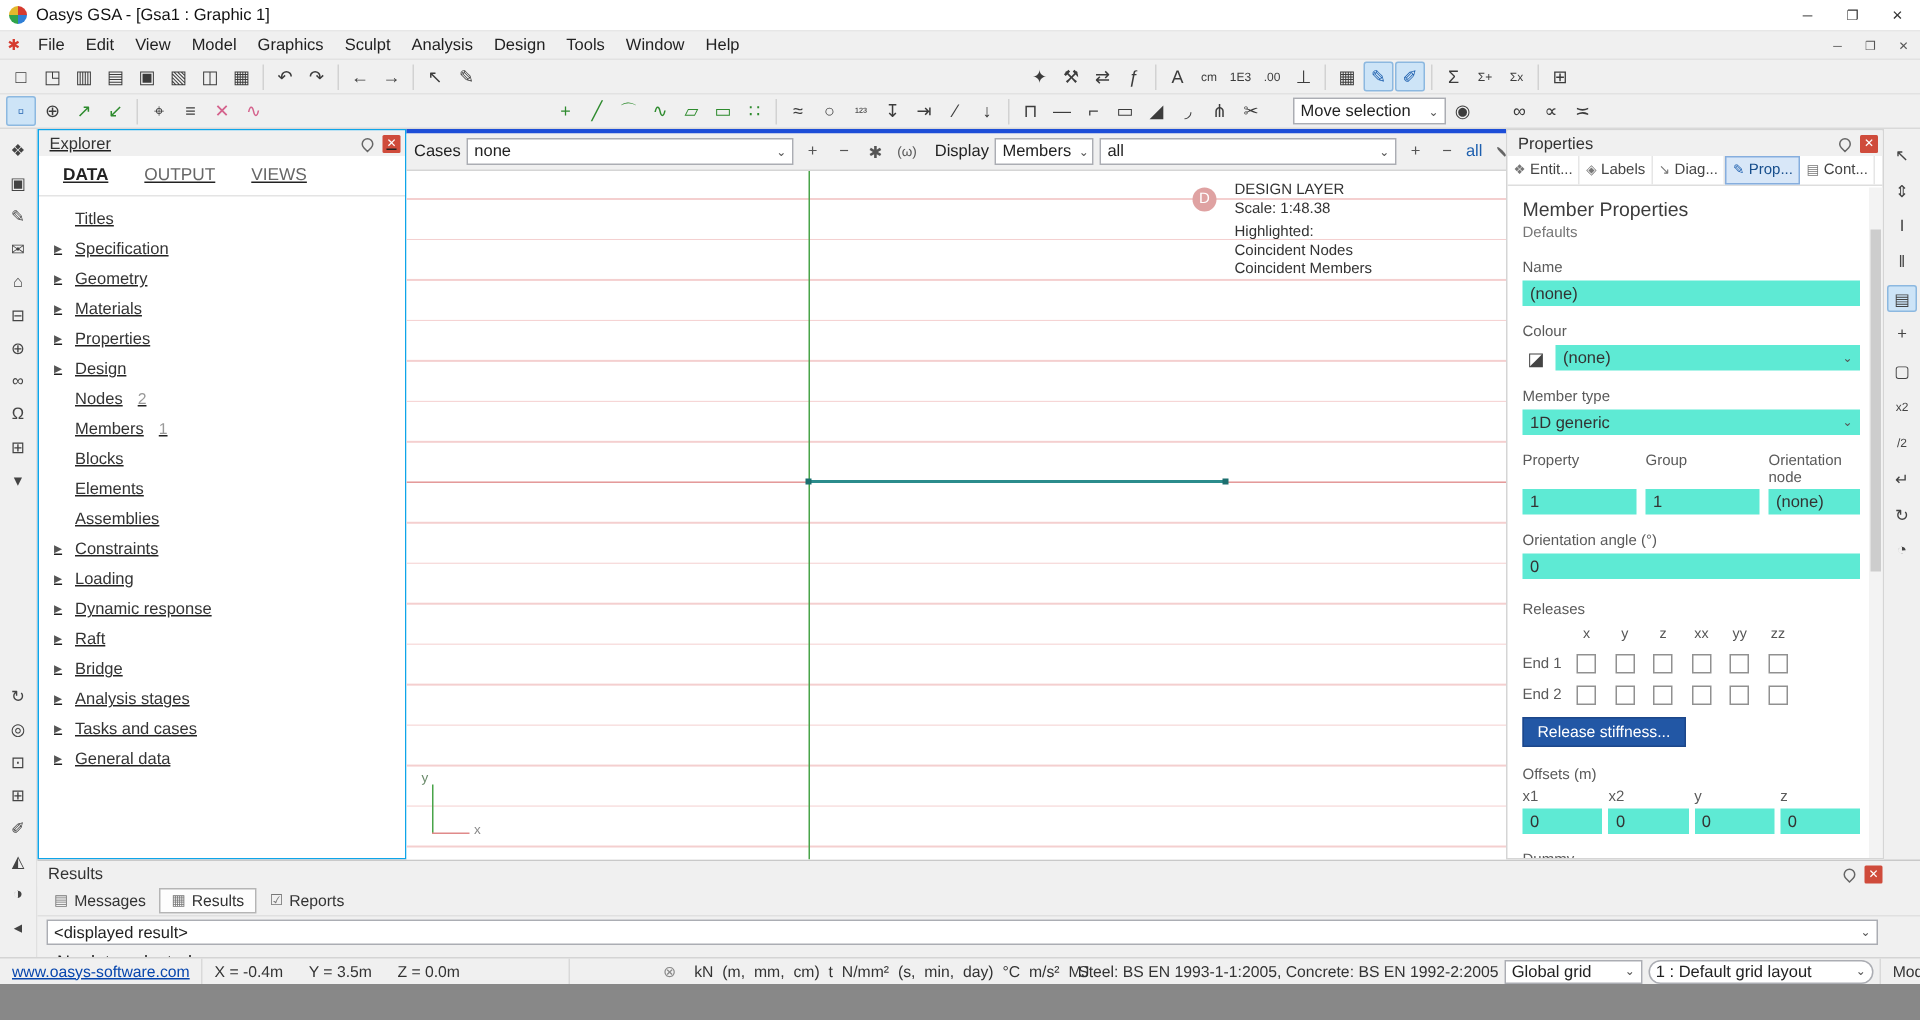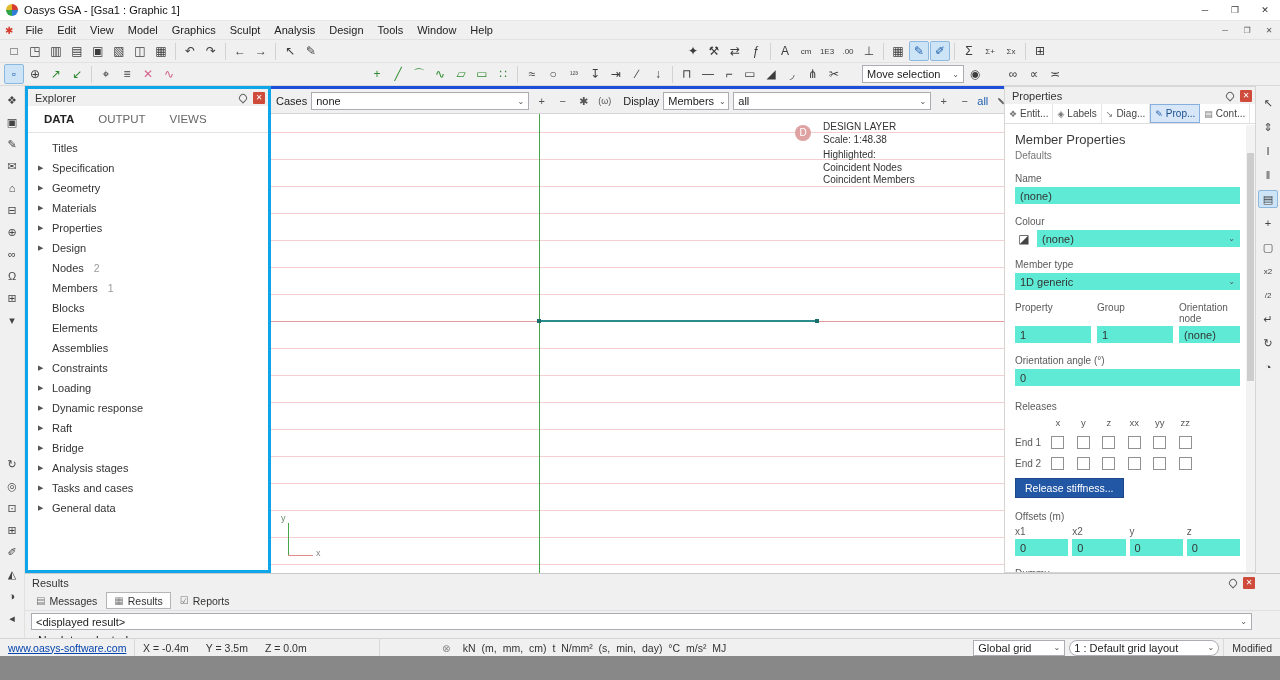--- a/index.html
+++ b/index.html
@@ -41,21 +41,21 @@
   
   .bodyrow { display:flex; height:576px; }
   .left-strip { width:25px; background:#f0f0f0; display:flex; flex-direction:column; align-items:center;
                 padding-top:5px; gap:4px; border-right:1px solid #e0e0e0; flex:none; }
   .strip-btn { width:19px; height:18px; display:flex; align-items:center; justify-content:center; font-size:11px; color:#444; flex:none; }
   .strip-gap { height:118px; flex:none; }
   .right-col { flex:1; display:flex; flex-direction:column; min-width:0; }
   .mainrow { display:flex; height:487px; }
 
   
-  .explorer { width:246px; background:#fff; border:3px solid #0ea5e9; display:flex; flex-direction:column; flex:none; }
+  .explorer { width:246px; background:#fff; border:1px solid #0ea5e9; display:flex; flex-direction:column; flex:none;text-decoration:underline; }
   .phead { height:17px; background:#f0f0f0; display:flex; align-items:center; padding:0 3px 0 7px; font-size:11px; color:#333; }
   .phead-title { flex:1; }
   .pinicon { width:8px; height:8px; border:1px solid #666; border-radius:50% 50% 50% 0; transform:rotate(-45deg); margin:0 6px; }
   .closebox { width:12px; height:12px; background:#cf4b3b; color:#fff; font-size:8px; display:flex; align-items:center; justify-content:center; border-radius:1px; }
   .etabs { height:27px; display:flex; align-items:center; gap:24px; padding-left:16px; font-size:11.5px; color:#666; border-bottom:1px solid #e4e4e4; }
   .etab.sel { color:#222; font-weight:bold; }
   .tree { flex:1; overflow:hidden; padding-top:5px; }
   .titem { height:20px; display:flex; align-items:center; padding-left:10px; font-size:11px; color:#333; }
   .tarr { width:14px; font-size:7px; color:#555; text-align:left; flex:none; }
   .tcount { color:#999; margin-left:10px; font-size:10.5px; }
@@ -610,20 +610,21 @@
         <span class="sb-link">www.oasys-software.com</span>
       </span>
     <span class="sbseg brd sb-coords">
       <span>X = -0.4m</span>
       <span>Y = 3.5m</span>
       <span>Z = 0.0m</span>
     </span>
     <span class="sbseg" style="width:58px;"></span>
     <span class="sbseg gray" style="padding:0 4px;">⊗</span>
     <span class="sbseg sb-units">kN (m, mm, cm) t N/mm² (s, min, day) °C m/s² MJ</span>
+    <span class="sbseg sb-codes">Steel: BS EN 1993-1-1:2005, Concrete: BS EN 1992-2:2005</span>
     <span class="sbspacer"></span>
     <span class="combo sb-combo sb-grid">
       <span>Global grid</span>
       <span class="carr">⌄</span>
     </span>
     <span class="combo sb-combo sb-layout">
       <span>1 : Default grid layout</span>
       <span class="carr">⌄</span>
     </span>
     <span class="sbseg" style="border-left:1px solid #d9d9d9;">

